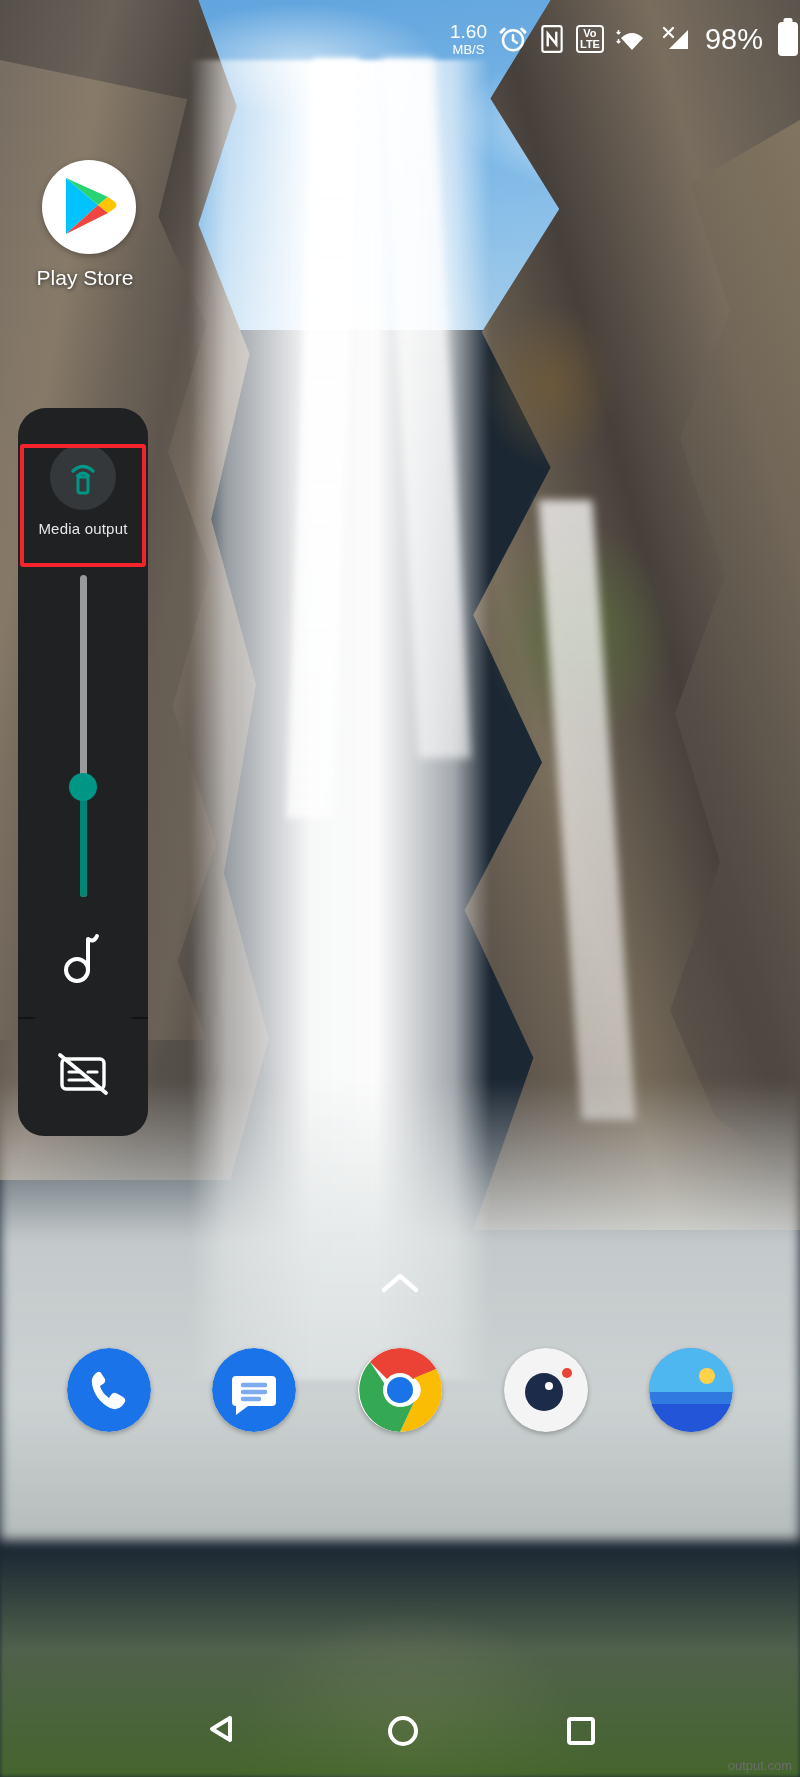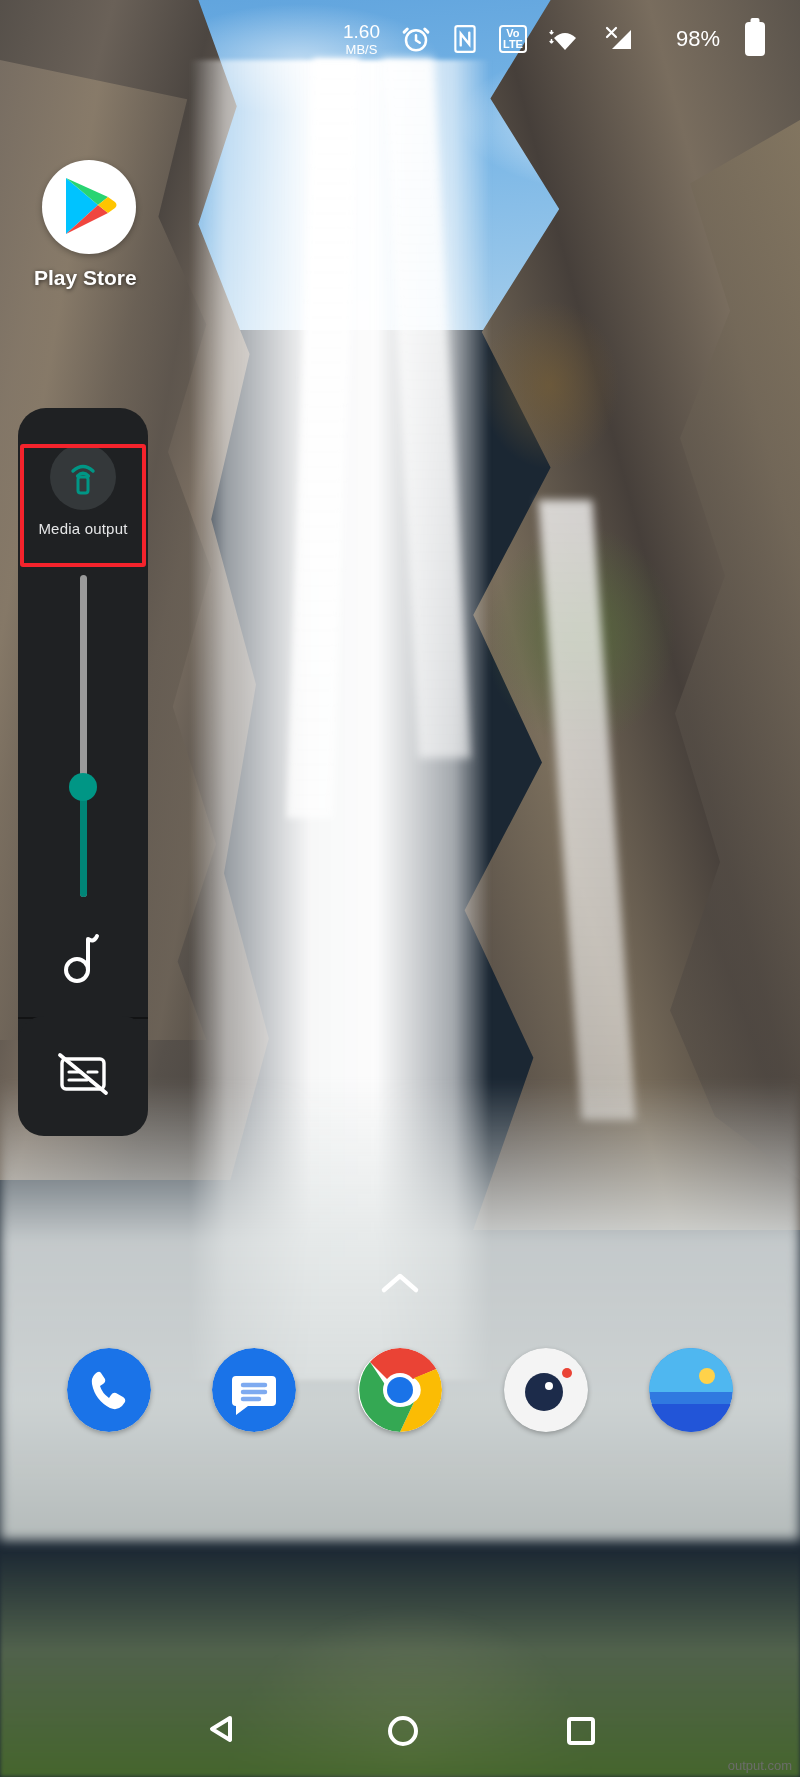--- a/index.html
+++ b/index.html
@@ -99,53 +99,53 @@
   .statusbar {
     position:absolute; left:0; top:0; width:800px; height:78px;
     display:flex; align-items:center; color:#fff;
   }
   .sb-time {
     position:absolute; left:0; right:0; text-align:center;
     font-size:31px; letter-spacing:.5px; font-weight:400;
     text-shadow:0 1px 3px rgba(0,0,0,.35);
   }
   .sb-right {
-    position:absolute; right:35px; top:22px;
-    display:flex; align-items:center; gap:21px;
+    position:absolute; right:2px; top:22px;
+    display:flex; align-items:center; gap:11px;
   }
   .netspeed { display:flex; flex-direction:column; align-items:center; line-height:1; }
   .netspeed .n1 { font-size:19px; font-weight:400; }
   .netspeed .n2 { font-size:13px; margin-top:2px; }
   .sb-ico { display:flex; align-items:center; }
   .volte {
     border:2px solid #ffffff; border-radius:4px; padding:1px 2px;
     display:flex; flex-direction:column; align-items:center; line-height:1;
     font-size:11px; font-weight:700;
   }
   .volte i { font-style:normal; font-size:11px; }
-  .batt-pct { font-size:22px; margin-left:18px; }
+  .batt-pct { font-size:29px; margin-left:0; }
   .batt-shape {
     width:20px; height:34px; border:3px solid #fff; border-radius:4px;
     position:relative; background:#fff; margin-left:4px;
   }
   .batt-shape::before {
     content:""; position:absolute; left:50%; transform:translateX(-50%);
     top:-7px; width:9px; height:4px; background:#fff; border-radius:2px 2px 0 0;
   }
 
   
   .app-playstore { position:absolute; left:42px; top:160px; width:94px; text-align:center; }
   .ps-circle {
     width:94px; height:94px; border-radius:50%; background:#fff;
     display:flex; align-items:center; justify-content:center;
     box-shadow:0 2px 6px rgba(0,0,0,.3);
   }
   .app-label {
     margin-top:12px; color:#fff; font-size:21px; white-space:nowrap;
-    text-shadow:0 1px 4px rgba(0,0,0,.7); margin-left:-8px;font-weight:bold;
+    text-shadow:0 1px 4px rgba(0,0,0,.7); margin-left:-8px;
   }
 
   
   .vol-panel {
     position:absolute; left:18px; top:408px;
     width:130px; background:#1f2123; border-radius:28px;
     display:flex; flex-direction:column; align-items:center;
     padding-top:18px; padding-bottom:16px;
   }
   .media-out-wrap {

